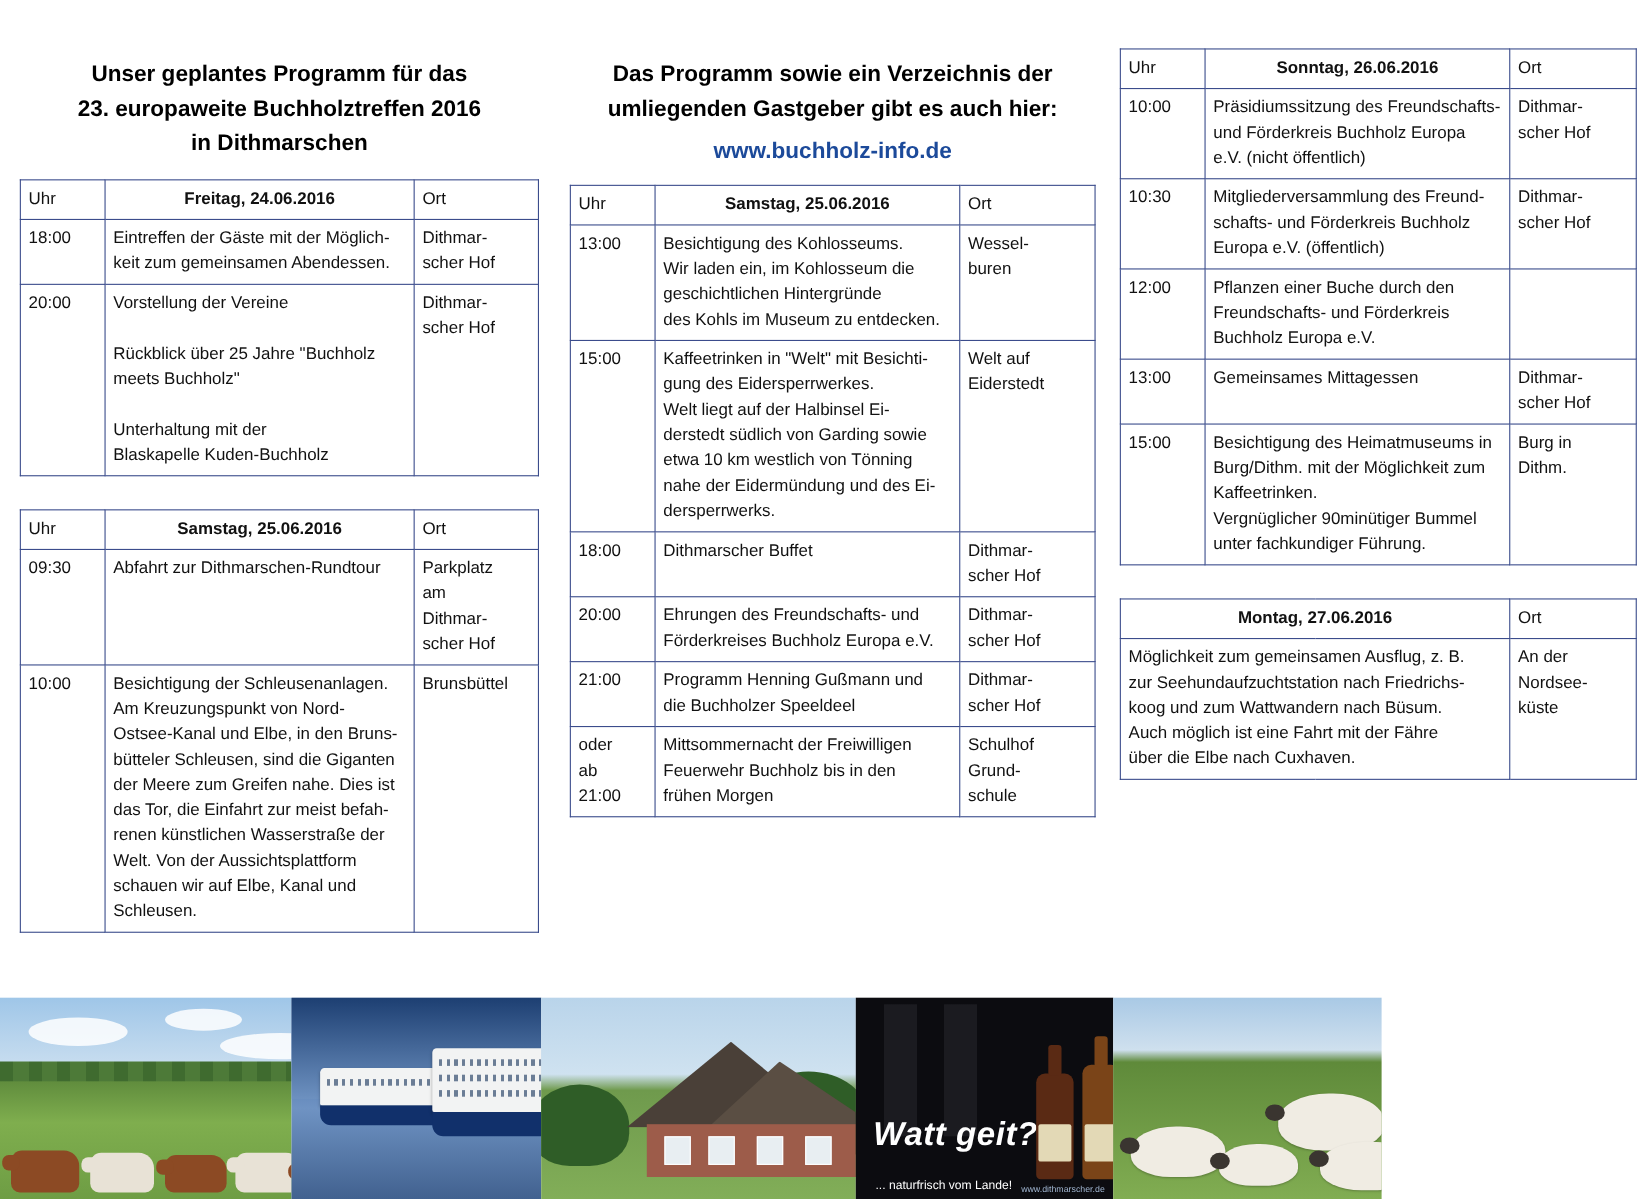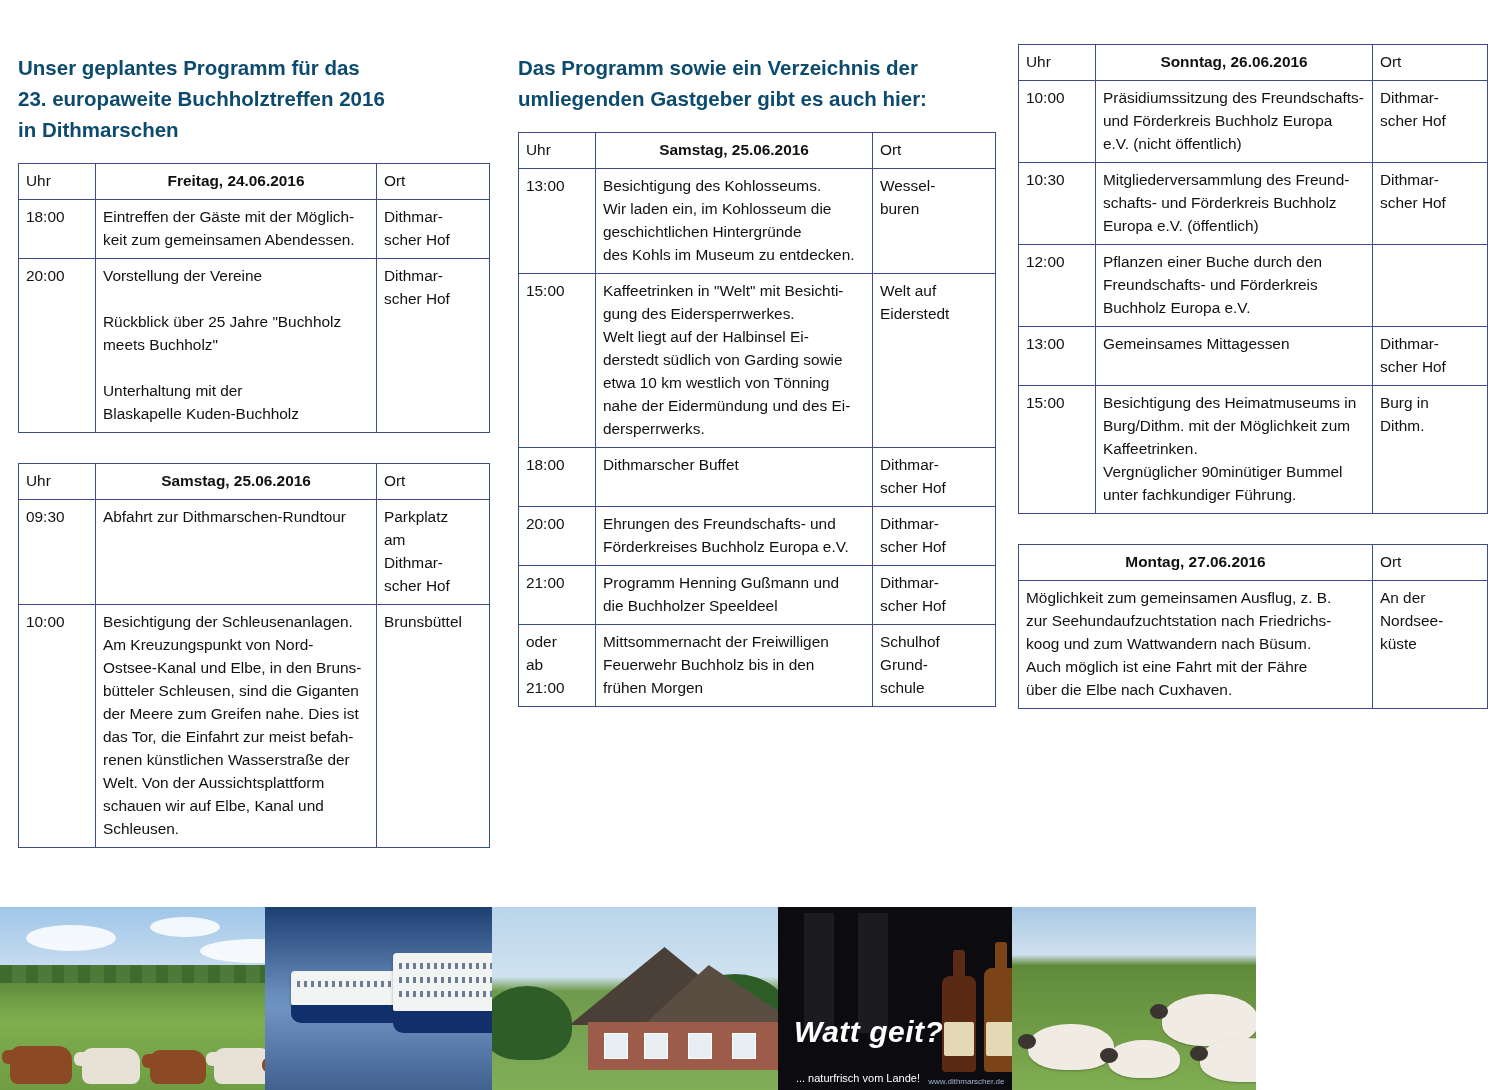--- a/index.html
+++ b/index.html
@@ -25,24 +25,25 @@
   .col {
     position: absolute;
     top: 0;
   }
   .col-left   { left: 18px;  width: 472px; }
   .col-mid    { left: 518px; width: 478px; }
   .col-right  { left: 1018px; width: 470px; }
 
   
   .heading {
+    text-align: center;
     font-weight: bold;
     font-size: 20.5px;
     line-height: 31px;
-    color: #0c4a6e;
+    color: #000000;
     margin-top: 52px;
   }
   .heading .ln { display: block; }
   .heading-mid { margin-top: 52px; }
   .weblink {
     display: block;
     text-align: center;
     font-weight: bold;
     font-size: 20.5px;
     color: #1c4a9a;
@@ -233,20 +234,21 @@
       </tr>
     </tbody>
       </table>
   </div>
 
   <div class="col col-mid">
     <div class="heading heading-mid">
       <span class="ln">Das Programm sowie ein Verzeichnis der</span>
       <span class="ln">umliegenden Gastgeber gibt es auch hier:</span>
     </div>
+    <a class="weblink" href="#">www.buchholz-info.de</a>
 
     <div class="spacer-16"></div>
 
     <table class="sched mid">
       <tbody>
           <tr>
         <th class="hdr-time">Uhr</th>
         <th class="hdr-day">Samstag, 25.06.2016</th>
         <th class="hdr-loc">Ort</th>
       </tr>

